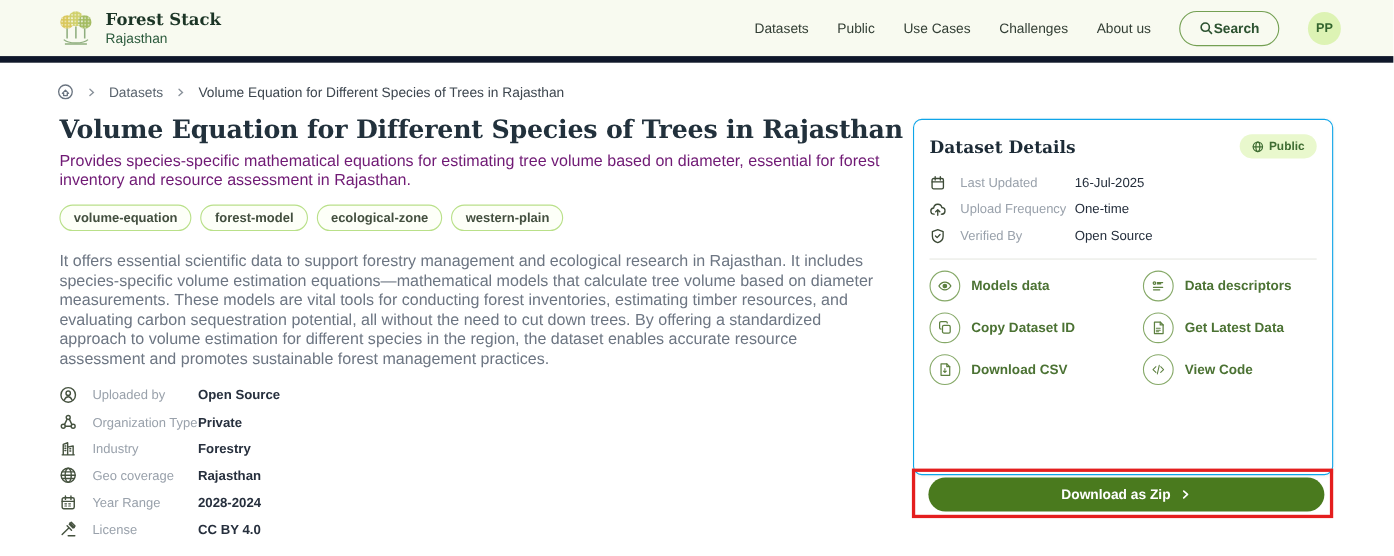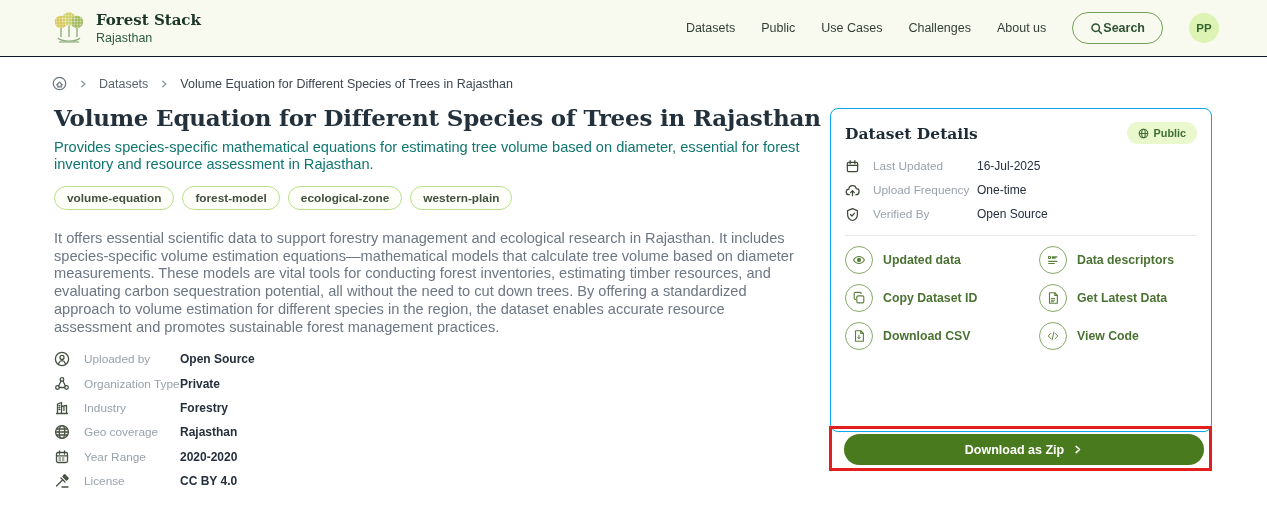--- a/index.html
+++ b/index.html
@@ -1,21 +1,21 @@
 <!DOCTYPE html>
 <html><head>
 <meta charset="utf-8">
 <style>
   html,body{margin:0;padding:0;background:#fff;}
   .page{position:relative;width:1267px;height:505px;background:#ffffff;
         font-family:"Liberation Sans", sans-serif;overflow:hidden;}
 
   
   .app-header{position:absolute;top:0;left:0;right:0;height:57px;background:#f8faf0;
-              border-bottom:1px solid #0f172a;display:flex;align-items:center;
+              border-bottom:6px solid #0f172a;display:flex;align-items:center;
               justify-content:space-between;padding:0 48px 0 52px;box-sizing:border-box;}
   .brand{display:flex;align-items:center;gap:10px;cursor:pointer;}
   .brand-title{font-family:"DejaVu Serif", serif;font-weight:700;font-size:15px;color:#1c3526;line-height:1.25;}
   .brand-sub{font-size:12.5px;color:#2b5a3c;margin-top:1px;}
   .nav{display:flex;align-items:center;gap:26px;}
   .nav-link{font-size:12.5px;color:#333f35;font-weight:500;cursor:pointer;text-decoration:none;}
   .search-btn{display:flex;align-items:center;gap:0;border:1px solid #74a053;border-radius:999px;
               padding:8px 17px;color:#2c5230;font-size:12.5px;font-weight:700;cursor:pointer;background:transparent;}
   .avatar{width:30px;height:30px;border-radius:50%;background:#ddf3b4;color:#33652e;
           font-size:11.5px;font-weight:700;display:flex;align-items:center;justify-content:center;cursor:pointer;text-align:center;}
@@ -24,21 +24,21 @@
   .breadcrumb{position:absolute;left:52px;top:76px;display:flex;align-items:center;gap:11px;
               font-size:12.5px;color:#5a646e;}
   .breadcrumb .crumb{cursor:pointer;}
   .breadcrumb .crumb.current{color:#3d464f;}
   .crumb-sep{color:#8a929b;display:flex;}
 
   
   .page-title{position:absolute;left:54px;top:104px;margin:0;font-family:"DejaVu Serif", serif;
               font-weight:700;font-size:23px;color:#22313c;letter-spacing:-0.2px;}
   .page-subtitle{position:absolute;left:54px;top:139px;width:748px;margin:0;font-size:14.6px;
-                 font-weight:500;color:#0f766e;line-height:17px;}
+                 font-weight:500;color:#701a75;line-height:17px;}
   .tags{position:absolute;left:54px;top:186px;display:flex;gap:8px;}
   .tag{border:1.4px solid #b9e089;border-radius:999px;padding:4px 12px;font-size:11.8px;
        font-weight:600;color:#434f3f;background:#fdfff8;cursor:pointer;}
   .description{position:absolute;left:54px;top:230px;width:740px;margin:0;font-size:14.6px;
                color:#6d7683;line-height:17.7px;}
   .meta-list{position:absolute;left:54px;top:347px;display:flex;flex-direction:column;}
   .meta-row{display:flex;align-items:center;height:24.4px;}
   .meta-row .m-icon{width:17px;height:17px;color:#45523f;display:flex;align-items:center;}
   .meta-row .m-label{width:96px;margin-left:13px;font-size:11.8px;color:#99a1ab;}
   .meta-row .m-value{font-size:12px;font-weight:700;color:#262f3d;}
@@ -206,21 +206,21 @@
     </div>
     <div class="meta-row">
       <span class="m-icon">
         <svg width="16" height="16" viewBox="0 0 16 16" fill="none" stroke="currentColor" stroke-width="1.3" stroke-linecap="round">
           <rect x="2.5" y="3.5" width="11" height="10" rx="1.5"></rect>
             <path d="M5.5 1.8v3.2M10.5 1.8v3.2M2.5 6.8h11"></path>
             <path d="M5 9h1.5M5 11h1.5M8.5 9H10M8.5 11H10" stroke-width="1.1"></path>
         </svg>
       </span>
       <span class="m-label">Year Range</span>
-      <span class="m-value">2020-2020</span>
+      <span class="m-value">2028-2024</span>
     </div>
     <div class="meta-row">
       <span class="m-icon">
         <svg width="16" height="16" viewBox="0 0 16 16" fill="none" stroke="currentColor" stroke-width="1.3" stroke-linecap="round" stroke-linejoin="round">
           <path d="M9.5 2.5l4 4M7 5l4 4M10.8 1.8l3.4 3.4-1.8 1.8-3.4-3.4zM8.3 7.3L2.5 13M8 14h6"></path>
         </svg>
       </span>
       <span class="m-label">License</span>
       <span class="m-value">CC BY 4.0</span>
     </div>
@@ -277,21 +277,21 @@
     <hr class="card-divider">
 
     <div class="actions">
       <div class="action">
         <span class="action-circle">
           <svg width="14" height="14" viewBox="0 0 16 16" fill="none" stroke="currentColor" stroke-width="1.3">
             <path d="M1.8 8s2.4-4 6.2-4 6.2 4 6.2 4-2.4 4-6.2 4-6.2-4-6.2-4z"></path>
               <circle cx="8" cy="8" r="1.8" fill="currentColor"></circle>
           </svg>
         </span>
-        <span class="action-label">Updated data</span>
+        <span class="action-label">Models data</span>
       </div>
       <div class="action">
         <span class="action-circle">
           <svg width="14" height="14" viewBox="0 0 16 16" fill="none" stroke="currentColor" stroke-width="1.3" stroke-linecap="round">
             <circle cx="4" cy="5" r="1.3"></circle>
               <path d="M7 4.4h5.5M7 5.8h3.5M3 9.5h9.5M3 12h6.5"></path>
           </svg>
         </span>
         <span class="action-label">Data descriptors</span>
       </div>

